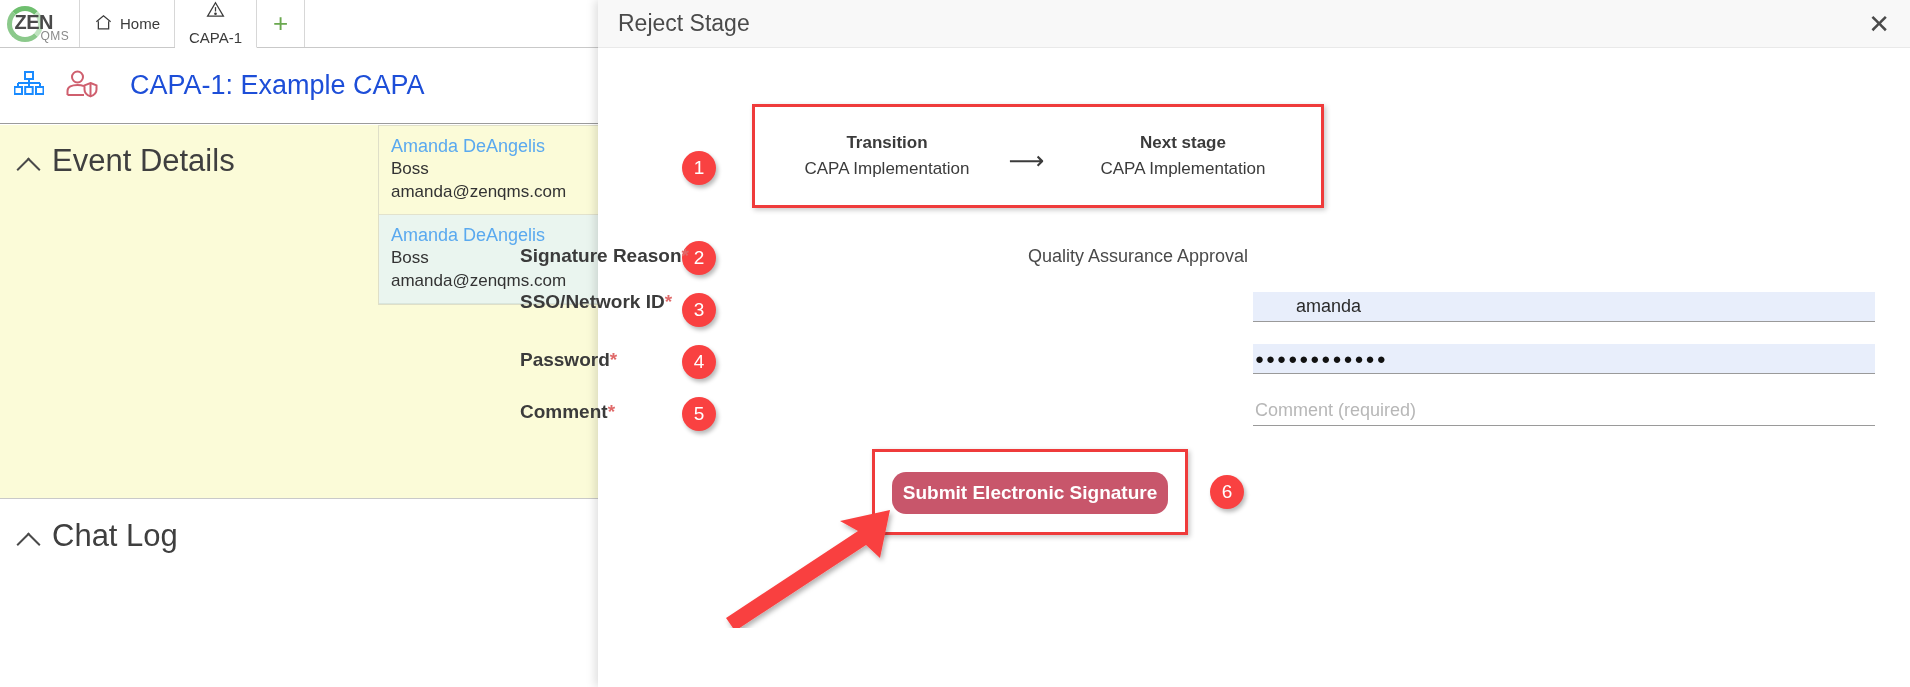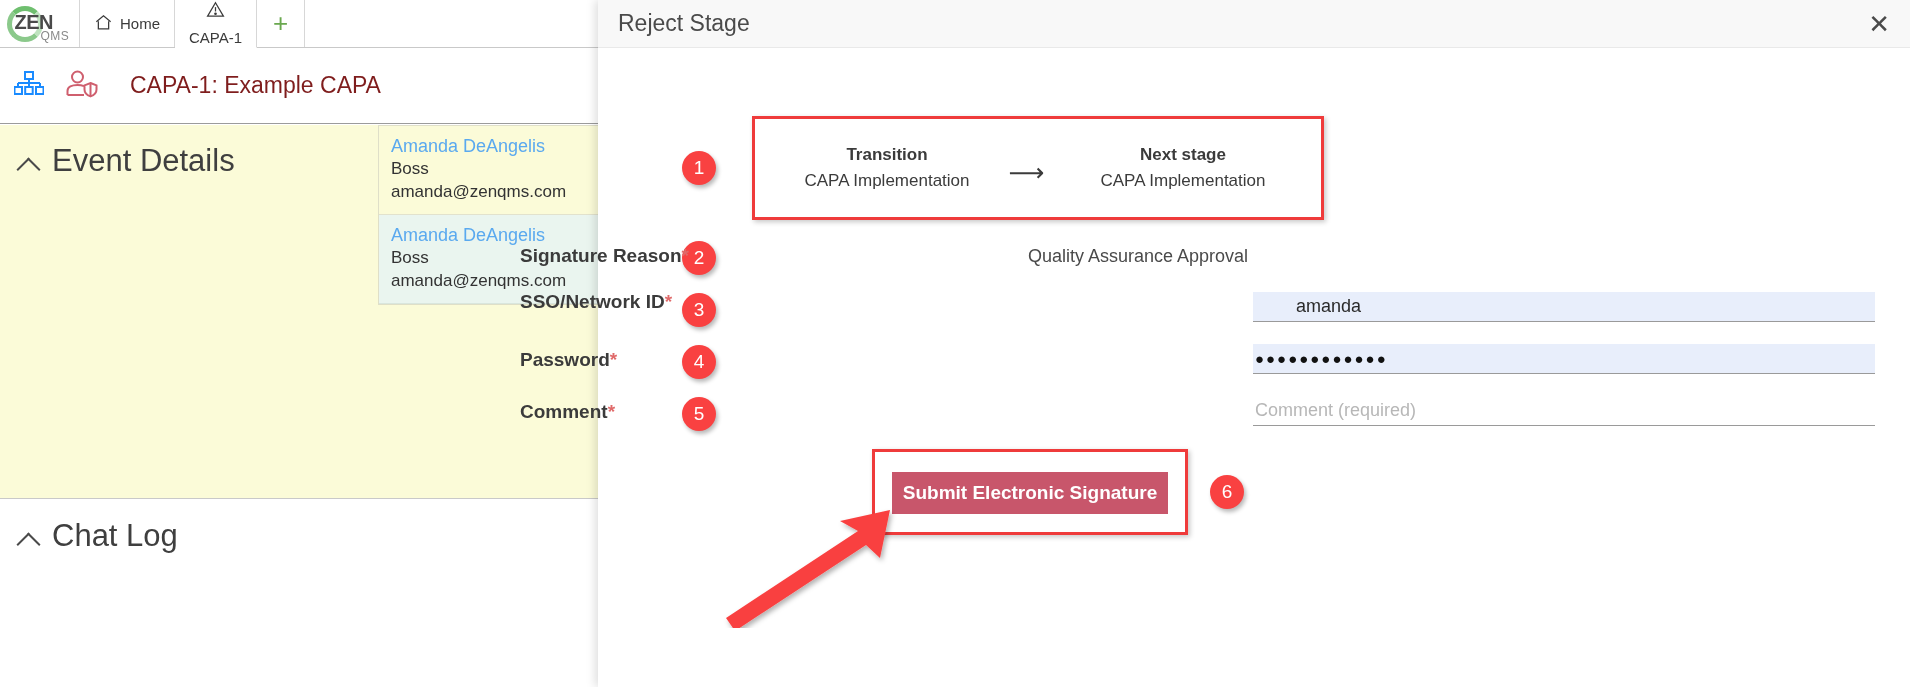--- a/index.html
+++ b/index.html
@@ -89,21 +89,21 @@
     position: absolute;
     left: 0; top: 48px;
     width: 1910px; height: 76px;
     background: #ffffff;
     display: flex; align-items: center;
     border-bottom: 1px solid #9b9b9b;
   }
   .hdr-icons { display: flex; align-items: center; gap: 22px; margin-left: 14px; }
   .doc-title {
     margin-left: 32px;
-    font-size: 23px; color: #7f1d1d; font-weight: 400;
+    font-size: 27px; color: #1d4ed8; font-weight: 400;
     font-family: "Liberation Sans", sans-serif;
   }
 
   
   .event-panel {
     position: absolute;
     left: 0; top: 125px;
     width: 1910px; height: 374px;
     background: #fbfbd8;
     border-bottom: 1px solid #c9c9c9;
@@ -198,21 +198,21 @@
     transform: translateY(-50%);
     font-size: 26px; color: #4a4a4a; line-height: 1;
     font-weight: 300;
     cursor: pointer;
   }
   .modal-body { position: relative; height: 639px; }
 
   
   .transition-outline {
     position: absolute;
-    left: 154px; top: 68px;
+    left: 154px; top: 56px;
     width: 572px; height: 104px;
     border: 3px solid #ef3b3b;
     box-shadow: 2px 2px 5px rgba(0,0,0,0.22);
     background: #ffffff;
   }
   .transition-inner {
     position: absolute;
     inset: 0;
     display: flex; align-items: center;
     padding: 0 22px;
@@ -284,21 +284,21 @@
     box-shadow: 2px 2px 5px rgba(0,0,0,0.22);
     background: #ffffff;
   }
   .submit-btn {
     position: absolute;
     left: 294px; top: 424px;
     width: 276px; height: 42px;
     background: #c8566b;
     color: #ffffff;
     border: none;
-    border-radius: 0;
+    border-radius: 14px;
     font-size: 19px; font-weight: 700;
     font-family: "Liberation Sans", sans-serif;
     cursor: pointer;
     text-align: center;
   }
 
   
   .arrow-svg { position: absolute; left: 120px; top: 440px; }
 
   .hdr-ico { display: inline-block; }

